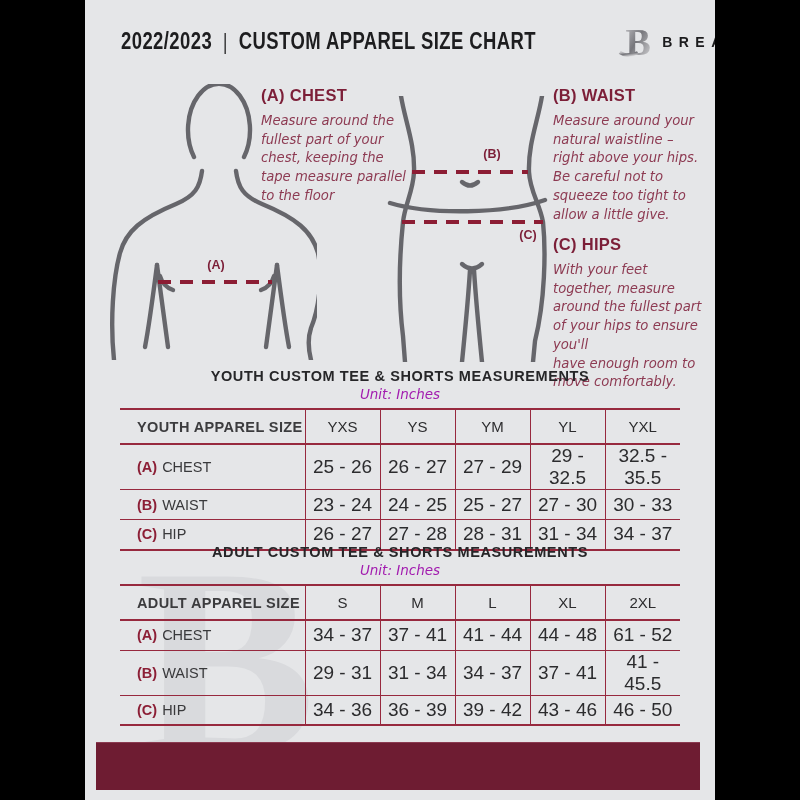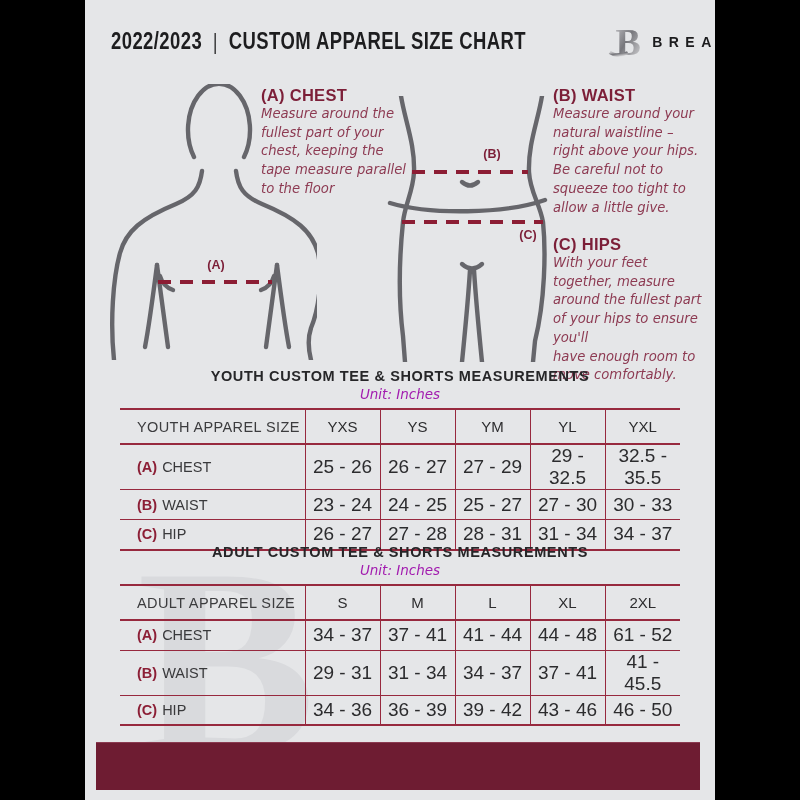--- a/index.html
+++ b/index.html
@@ -13,38 +13,38 @@
 
   .content { position:absolute; left:85px; top:0; width:630px; height:800px;
              background:#e5e6e8; overflow:hidden; }
 
   .watermark { position:absolute; left:52px; top:528px; font-family:"Liberation Serif", serif;
                font-weight:bold; font-size:268px; line-height:1; color:#d9dadd; z-index:0;
                user-select:none; }
 
   
   .topbar { position:absolute; left:0; right:0; top:20px; height:44px; z-index:2;
-            display:flex; align-items:center; justify-content:space-between; padding:0 26px; }
+            display:flex; align-items:center; justify-content:space-between; padding:0 36px; }
   .title-group { display:flex; align-items:center; gap:11px; font-weight:bold; font-size:22px;
                  color:#1d1d1f; letter-spacing:0.5px; white-space:nowrap;
                  transform:scale(0.84,1.06); transform-origin:left center; }
   .title-group .sep { font-weight:normal; font-size:20px; color:#2a2a2c; padding:0 2px; }
   .brand { display:flex; align-items:center; gap:9px; }
   .brand-name { font-weight:bold; font-size:14px; letter-spacing:6.5px; color:#1b1b1d; white-space:nowrap; }
 
   
   .guide { position:absolute; inset:0; z-index:1; }
   .fig { position:absolute; }
   .fig path, .fig ellipse { fill:none; stroke:#66666b; stroke-width:4.4; stroke-linecap:round; }
   .fig line.dash { stroke:#8c1d34; stroke-width:4; stroke-dasharray:13 9; }
   .fig-label { position:absolute; width:60px; text-align:center; font-weight:bold;
                font-size:12.5px; color:#7c1f38; z-index:2; }
   .gsec { position:absolute; z-index:2; }
   .gsec h3 { font-size:16.5px; font-weight:bold; color:#7c1f38; letter-spacing:0.3px; }
-  .gsec p { font-family:"DejaVu Sans", sans-serif; font-style:italic;
+  .gsec p { margin-top:7px; font-family:"DejaVu Sans", sans-serif; font-style:italic;
             font-size:13.2px; line-height:1.42; color:#8d3a52; white-space:pre-line; }
   .gsec.chest { left:176px; top:86px; width:172px; }
   .gsec.waist { left:468px; top:86px; width:158px; }
   .gsec.hips  { left:468px; top:235px; width:162px; }
 
   
   .tablock { position:absolute; left:35px; width:560px; z-index:2; text-align:center; }
   .tablock.youth { top:368px; }
   .tablock.adult { top:544px; }
   .ttitle { font-size:14.5px; font-weight:bold; color:#262628; letter-spacing:0.6px; }
@@ -52,21 +52,21 @@
             font-family:"DejaVu Sans", sans-serif;text-align:center; }
   table.sizes { width:560px; margin-top:6px; border-collapse:collapse; table-layout:fixed;
                 border-top:2.5px solid #97293e; border-bottom:2.5px solid #97293e; }
   table.sizes col.c0 { width:185px; }
   table.sizes th, table.sizes td { border-left:1.4px solid #97293e; }
   table.sizes th:first-child, table.sizes td:first-child { border-left:none; }
   table.sizes thead tr { border-bottom:2px solid #97293e; }
   table.sizes tbody tr { border-bottom:1.4px solid #97293e; }
   table.sizes tbody tr:last-child { border-bottom:none; }
   table.sizes th { height:35px; font-size:15px; font-weight:normal; color:#2c2c2e; text-align:center; }
-  table.sizes th.corner { text-align:left; padding-left:17px; font-weight:normal;
+  table.sizes th.corner { text-align:left; padding-left:17px; font-weight:bold;
                           font-size:14.5px; color:#3c3c3e; letter-spacing:0.4px; }
   table.sizes td { height:30px; font-size:19px; color:#2c2c2e; text-align:center; }
   table.sizes td.rowlabel { text-align:left; padding-left:17px; font-size:14.5px; color:#39393b; }
   table.sizes td.rowlabel b.key { color:#8c1f36; font-weight:bold; margin-right:5px; }
 
   
   .footer-bar { position:absolute; left:11px; top:742px; width:604px; height:48px;
                 background:#6e1c32; border-top:1px solid #8a3a50; z-index:3; }
 </style>
 </head>

